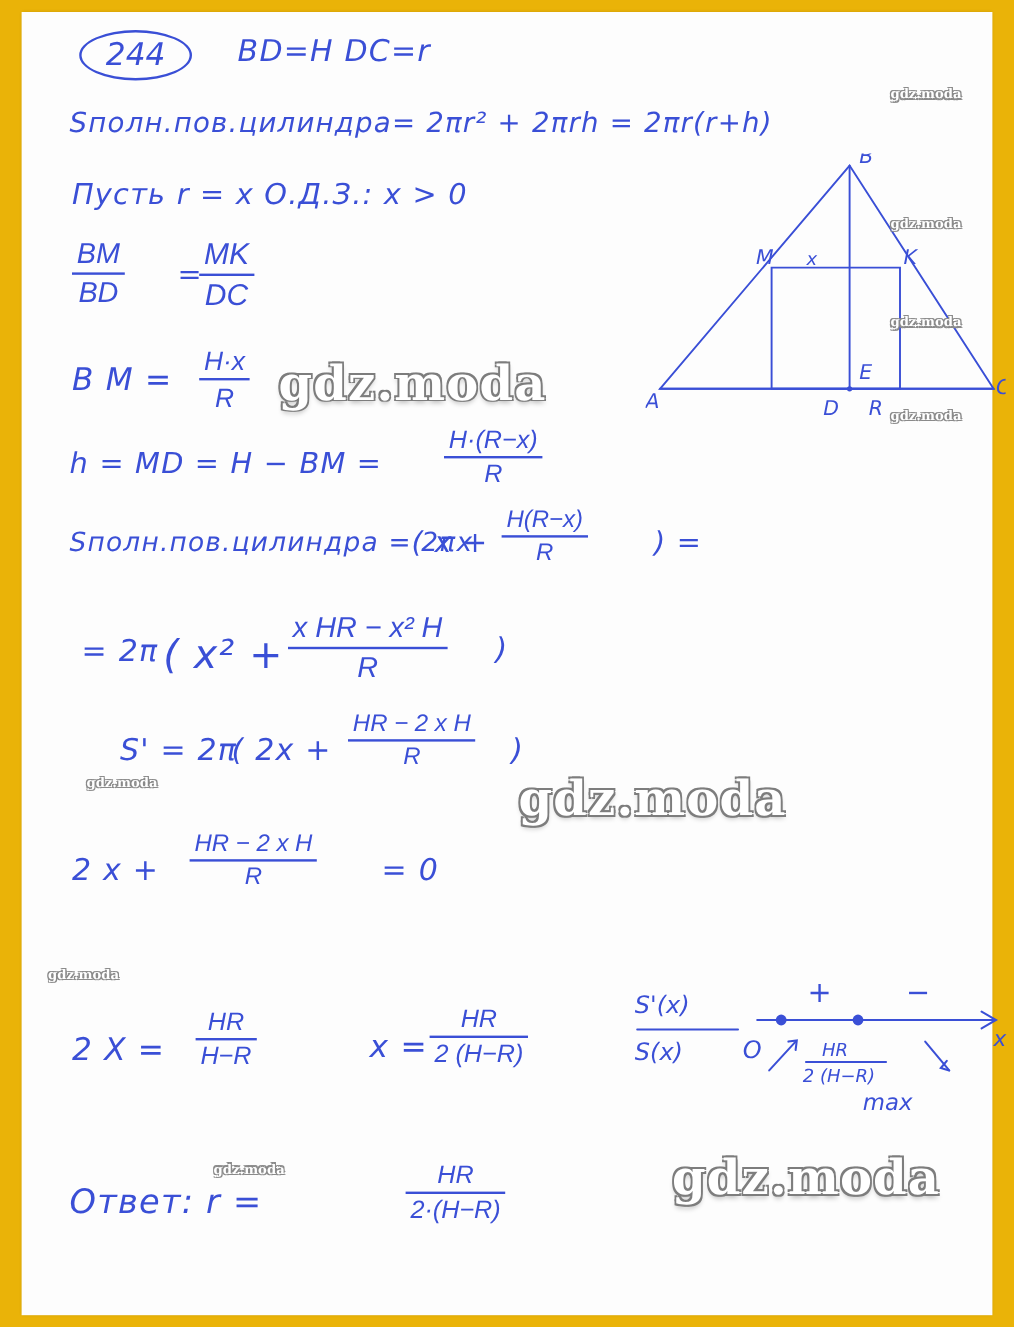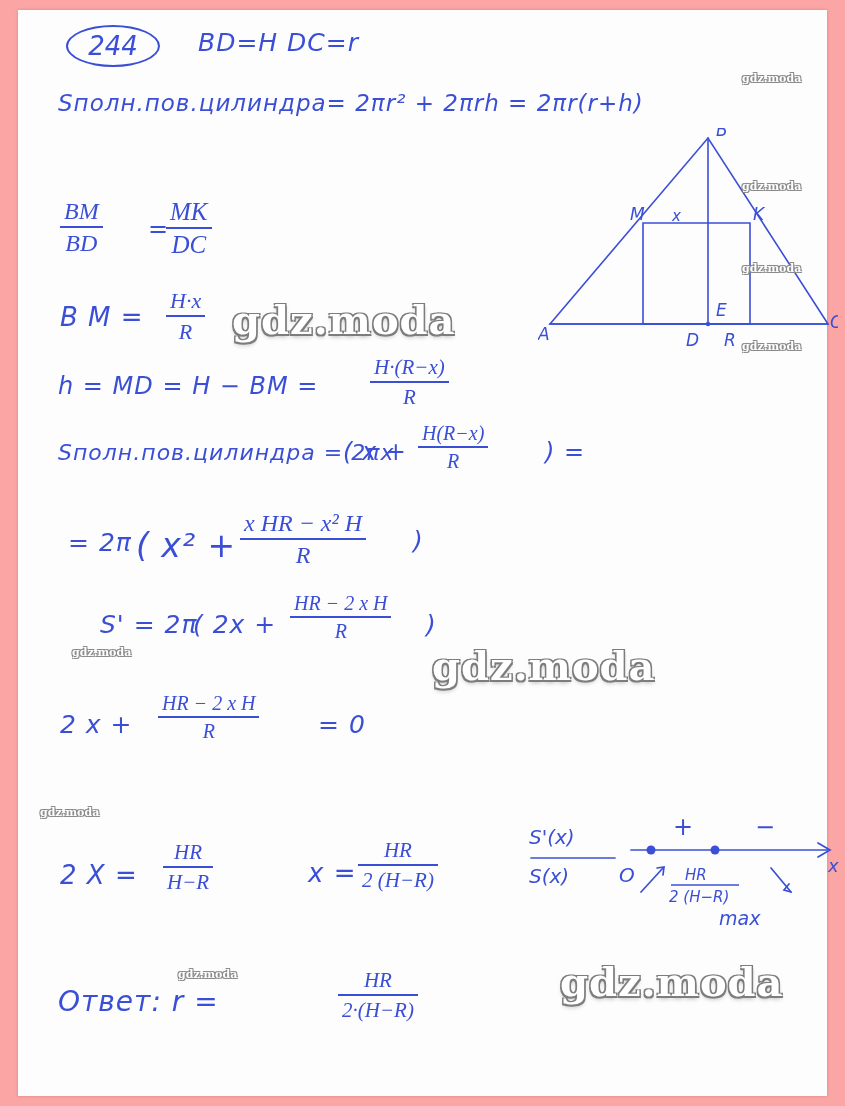--- a/index.html
+++ b/index.html
@@ -4,21 +4,21 @@
 <style>
   html, body {
     margin: 0;
     padding: 0;
     background: #ffffff;
   }
   #page {
     position: relative;
     width: 845px;
     height: 1106px;
-    background: #fca5a5;
+    background: #eab308;
     overflow: hidden;
     font-family: "DejaVu Sans", sans-serif;
   }
   .paper {
     position: absolute;
     left: 18px;
     top: 10px;
     width: 809px;
     height: 1086px;
     background: #fdfdfd;
@@ -31,21 +31,21 @@
     font-style: italic;
     white-space: nowrap;
     letter-spacing: 1px;
   }
   
   .frac {
     position: absolute;
     color: #3a4fd6;
     text-align: center;
     font-style: italic;
-    font-family: Liberation Serif, serif;
+    font-family: Liberation Sans, sans-serif;
     white-space: nowrap;
   }
   .frac .num {
     display: block;
     padding: 0 4px;
   }
   .frac .bar {
     display: block;
     border-top: 2px solid #3a4fd6;
     height: 0;
@@ -116,20 +116,21 @@
 
 <div id="page">
   <div class="paper">
 
     <div class="circlenum" style="left:48px; top:15px; width:90px; height:38px; font-size:26px;">244</div>
 
     <div class="hw" style="left:180px; top:18px; font-size:25px;">BD=H   DC=r</div>
 
     <div class="hw" style="left:40px; top:80px; font-size:23px;">Sполн.пов.цилиндра= 2πr² + 2πrh = 2πr(r+h)</div>
 
+    <div class="hw" style="left:42px; top:138px; font-size:24px;">Пусть r = x   О.Д.З.: x &gt; 0</div>
 
     <div class="frac" style="left:42px; top:188px; font-size:24px;">
       <span class="num">BM</span>
       <span class="bar"></span>
       <span class="den">BD</span>
     </div>
     <div class="hw" style="left:130px; top:205px; font-size:24px;">=</div>
     <div class="frac" style="left:148px; top:188px; font-size:25px;">
       <span class="num">MK</span>
       <span class="bar"></span>

